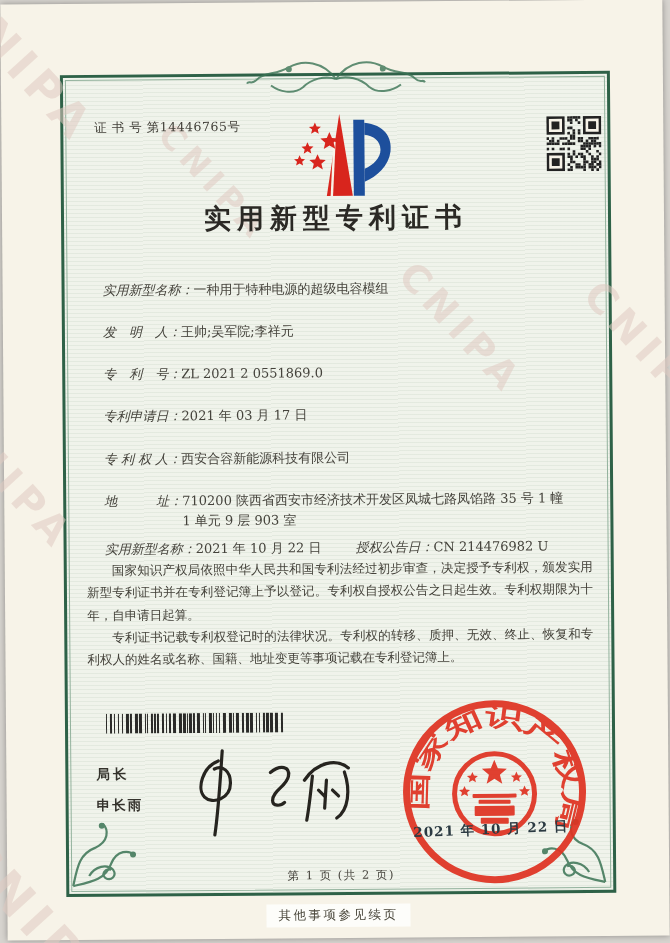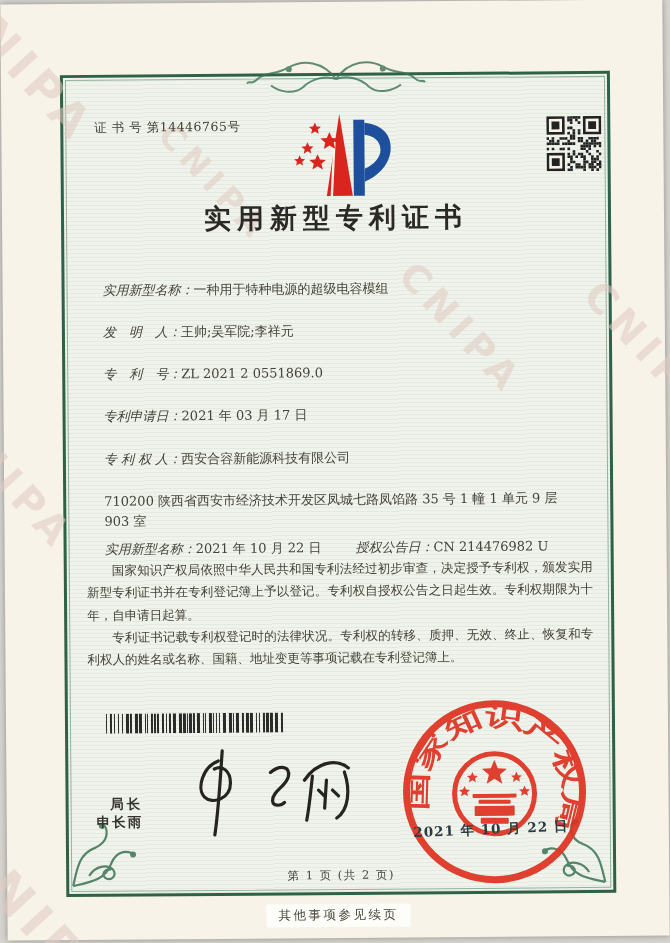--- a/index.html
+++ b/index.html
@@ -42,22 +42,22 @@
   .fields{left:100px;top:277px;width:460px;}
   .frow{display:flex;font-size:13px;color:#45433c;line-height:1.55;margin-bottom:22px;}
   .frow .lab{white-space:nowrap;flex:0 0 auto;font-style:italic;}
   .frow .val{flex:1 1 auto;}
   .frow.addr{margin-bottom:8px;}
   .frow.grant{gap:34px;margin-bottom:0;}
   .frow.grant .pair{display:flex;}
   .paras{left:82px;top:556px;width:506px;font-size:12.5px;color:#44423a;
     line-height:1.78;text-align:justify;}
   .paras p{margin:0;text-indent:2em;}
-  .director{left:90px;top:792px;font-size:13.5px;color:#35332d;letter-spacing:3px;font-weight:bold;text-align:right;}
-  .director .nm{letter-spacing:2px;}
+  .director{left:90px;top:762px;font-size:13.5px;color:#35332d;letter-spacing:3px;font-weight:bold;}
+  .director .nm{margin-top:13px;letter-spacing:2px;}
   .seal-date{
     left:398px;top:820px;width:172px;text-align:center;z-index:5;
     font-size:13.5px;font-weight:bold;color:#2b3a42;letter-spacing:1px;
     transform:rotate(-2deg);
   }
   .pagefoot{left:59px;top:866px;width:550px;text-align:center;
     font-size:11.5px;color:#45433c;letter-spacing:1.5px;}
   .contnote{left:0;top:902px;width:662px;text-align:center;z-index:4;}
   .contnote span{
     display:inline-block;background:#fdfdfa;padding:3px 12px;
@@ -283,20 +283,21 @@
     </div>
     <div class="frow">
       <span class="lab">专利申请日：</span>
       <span class="val">2021 年 03 月 17 日</span>
     </div>
     <div class="frow">
       <span class="lab">专 利 权 人：</span>
       <span class="val">西安合容新能源科技有限公司</span>
     </div>
     <div class="frow addr">
+      <span class="lab">地　　　址：</span>
       <span class="val">710200 陕西省西安市经济技术开发区凤城七路凤馅路 35 号 1 幢 1 单元 9 层 903 室</span>
     </div>
     <div class="frow grant">
       <span class="pair">
         <span class="lab">实用新型名称：</span>
         <span>2021 年 10 月 22 日</span>
       </span>
       <span class="pair">
         <span class="lab">授权公告日：</span>
         <span>CN 214476982 U</span>

